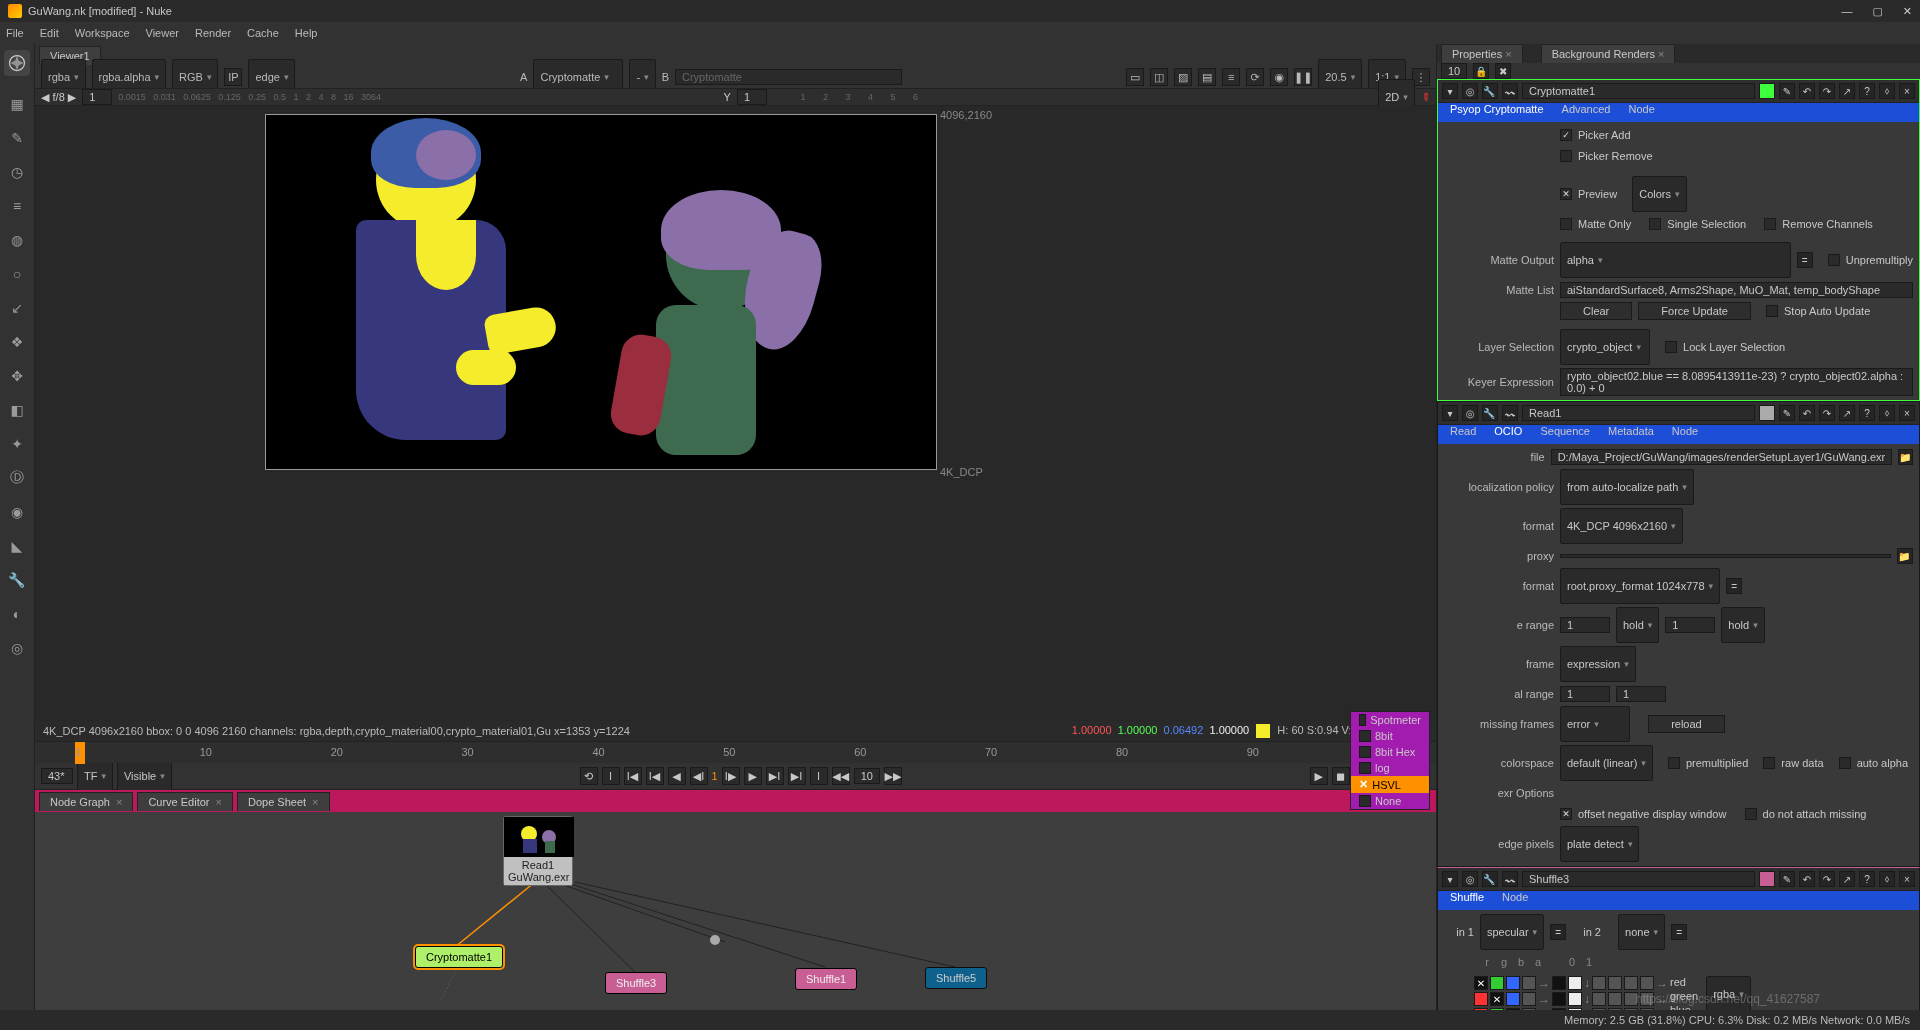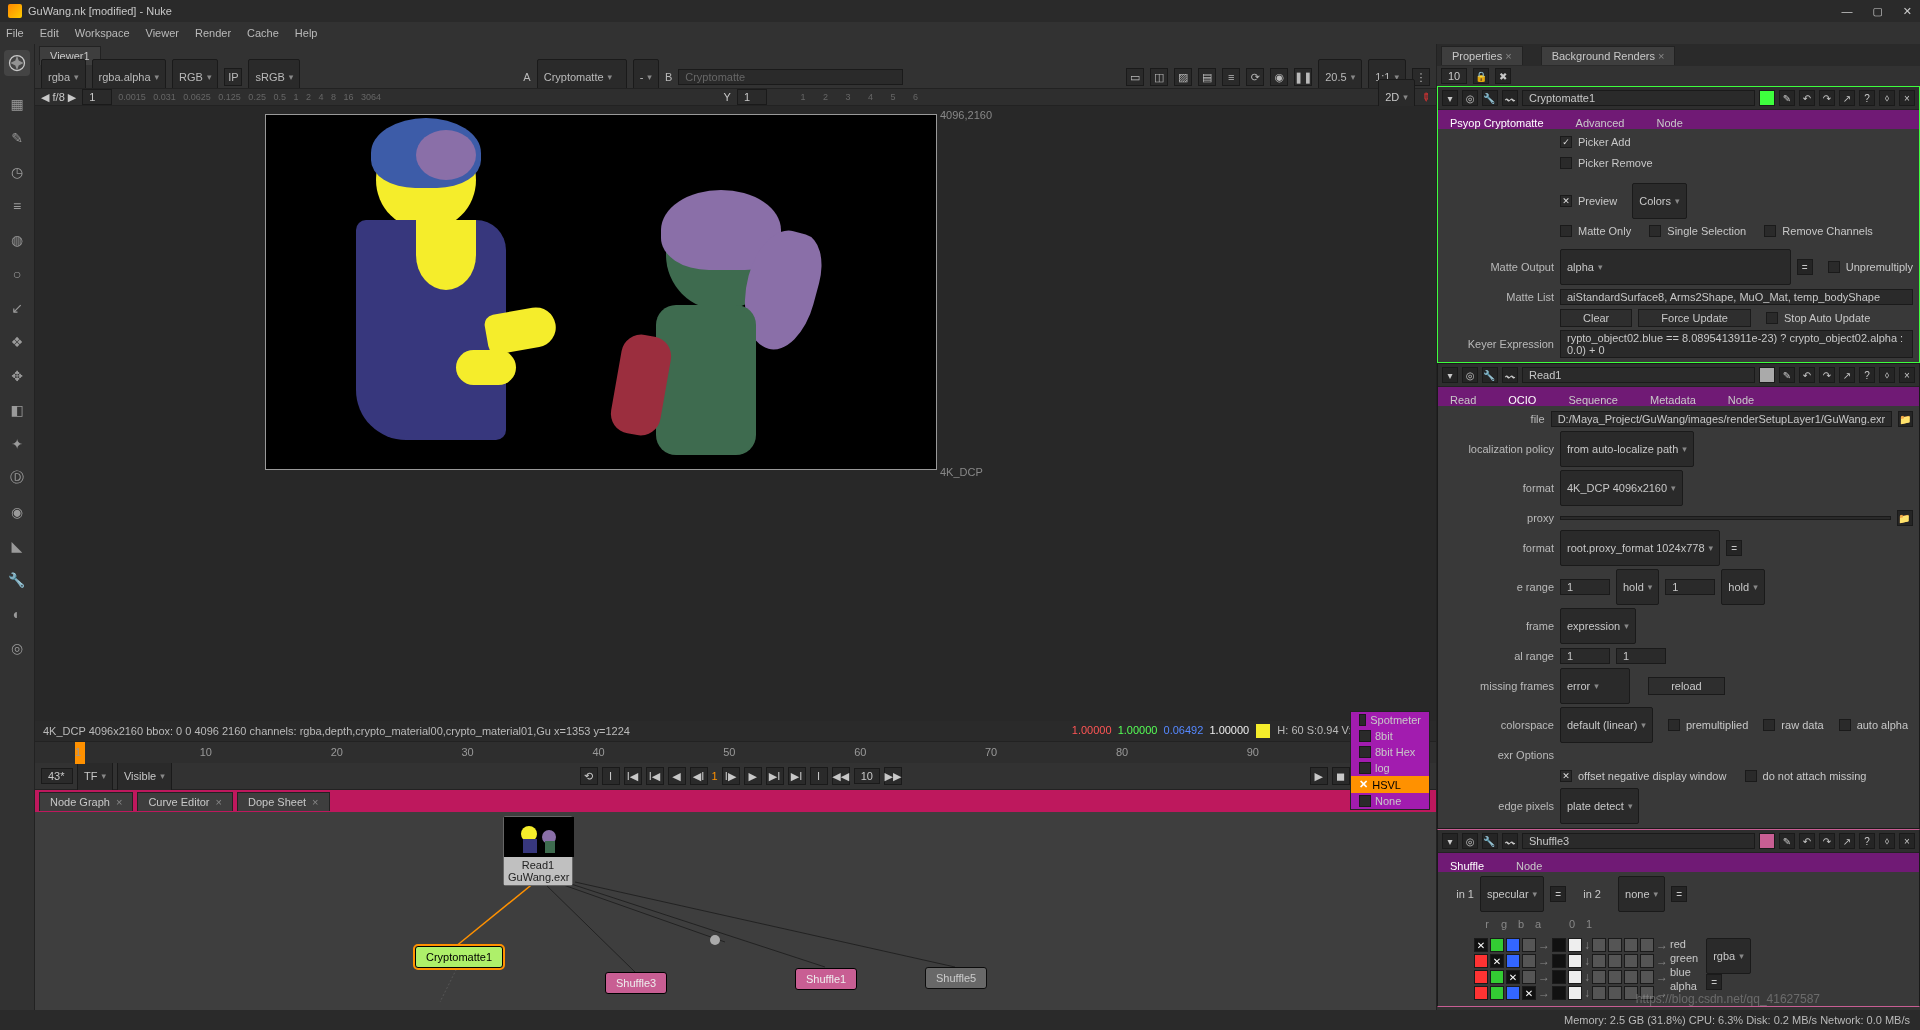--- a/index.html
+++ b/index.html
@@ -84,37 +84,37 @@
 .nodegraph { flex: 1; background: #3e3e3e; position: relative; overflow: hidden; }
 
 .node { position: absolute; padding: 4px 10px; border: 1px solid #000; border-radius: 3px; font-size: 11px; text-align: center; color: #000; }
 .node-read { left: 468px; top: 4px; width: 70px; background: #aaa; border: 1px solid #666; padding: 0; }
 .node-read-thumb { width: 70px; height: 40px; background: #000; display:flex; align-items:center; justify-content:center; }
 .node-read-thumb svg { width: 60px; height: 36px; }
 .node-read-label { background: #c0c0c0; padding: 2px 4px; color: #222; }
 .node-crypto { left: 380px; top: 134px; background: #aef06a; outline: 2px solid #ff9100; }
 .node-sh1 { left: 760px; top: 156px; background: #c85e93; color: #eee; }
 .node-sh3 { left: 570px; top: 160px; background: #c85e93; color: #eee; }
-.node-sh5 { left: 890px; top: 155px; background: #737373; color: #eee; opacity: 0.8; }
+.node-sh5 { left: 890px; top: 155px; background: #0369a1; color: #eee; opacity: 0.8; }
 svg.wires { position: absolute; inset: 0; width: 100%; height: 100%; }
 
 
 .right-col { width: 484px; background: #323232; border-left: 1px solid #222; display: flex; flex-direction: column; overflow-y: auto; }
 .panel-tabs { height: 22px; background: #2a2a2a; display: flex; align-items: center; padding-left: 4px; gap: 18px; }
 .panel-count-row { height: 20px; display: flex; align-items: center; padding: 0 4px; gap: 6px; background: #323232; }
 
 .prop-block { border: 1px solid #1a1a1a; margin: 0; }
 .prop-block.green { outline: 1px solid #3eff3e; outline-offset: -1px; }
 .prop-block.pink { border-top: 1px solid #c85e93; border-bottom: 1px solid #c85e93; }
 .prop-header { height: 22px; background: #2e2e2e; display: flex; align-items: center; padding: 0 4px; gap: 4px; }
 .hdr-sq { width: 16px; height: 16px; background: #252525; border: 1px solid #1a1a1a; display:flex; align-items:center; justify-content:center; font-size:10px; }
 .prop-header .title-input { background: #2a2a2a; border: 1px solid #1a1a1a; padding: 1px 6px; flex: 1; color: #c8c8c8; }
 .crypto-color { background: #3eff3e; }
 
-.prop-tabs { height: 20px; background: #701a75; display: flex; align-items: flex-end; gap: 32px; padding-left: 12px; border-top: 1px solid #222; }
+.prop-tabs { height: 20px; background: #1d4ed8; display: flex; align-items: flex-start; gap: 18px; padding-left: 12px; border-top: 1px solid #222; }
 .prop-tabs .ptab.active { color: #fff; }
 .prop-body { padding: 4px 6px; display: flex; flex-direction: column; gap: 3px; background: #393939; }
 .row { display: flex; align-items: center; gap: 6px; min-height: 18px; }
 .row .lbl { width: 110px; text-align: right; color: #bababa; }
 .inp { background: #2a2a2a; border: 1px solid #1a1a1a; padding: 1px 6px; color: #c8c8c8; flex: 1; }
 .btn { background: #2e2e2e; border: 1px solid #1a1a1a; padding: 2px 22px; color: #c8c8c8; cursor: pointer; }
 .check { width: 12px; height: 12px; border: 1px solid #1a1a1a; background: #2a2a2a; display: inline-flex; align-items: center; justify-content: center; font-size: 9px; }
 .check.on::before { content: "✕"; color: #ddd; }
 .check.tick::before { content: "✓"; color: #ddd; }
 
@@ -194,21 +194,21 @@
 
     <div class="viewer-pane">
       <div class="tab-row">
         <span class="tab"><span>Viewer1</span></span>
       </div>
       <div class="viewer-toolbar">
         <span class="dd">rgba</span>
         <span class="dd">rgba.alpha</span>
         <span class="dd">RGB</span>
         <span class="btn-sq">IP</span>
-        <span class="dd">sRGB</span>
+        <span class="dd">edge</span>
         <div style="flex:1"></div>
         <span>A</span>
         <span class="dd" style="width:90px">Cryptomatte</span>
         <span class="dd">-</span>
         <span>B</span>
         <span class="inp" style="width:70px;color:#666">Cryptomatte</span>
         <div style="flex:1"></div>
         <span class="btn-sq">▭</span>
         <span class="btn-sq">◫</span>
         <span class="btn-sq">▨</span>
@@ -427,20 +427,21 @@
             <span>Picker Remove</span>
           </div>
         <div class="row" style="margin-top:8px"><span class="lbl"></span><span class="check on"></span><span>Preview</span>&nbsp;<span class="dd">Colors</span></div>
         <div class="row"><span class="lbl"></span><span class="check"></span><span>Matte Only</span>&nbsp;&nbsp;<span class="check"></span><span>Single Selection</span>&nbsp;&nbsp;<span class="check"></span><span>Remove Channels</span></div>
         <div class="row" style="margin-top:6px"><span class="lbl">Matte Output</span><span class="dd" style="flex:1">alpha</span><span class="hdr-sq">=</span>&nbsp;<span class="check"></span><span>Unpremultiply</span></div>
         <div class="row">
             <span class="lbl">Matte List</span>
             <span class="inp">aiStandardSurface8, Arms2Shape, MuO_Mat, temp_bodyShape</span>
           </div>
         <div class="row"><span class="lbl"></span><span class="btn">Clear</span><span class="btn">Force Update</span>&nbsp;<span class="check"></span><span>Stop Auto Update</span></div>
+        <div class="row" style="margin-top:6px"><span class="lbl">Layer Selection</span><span class="dd" style="flex:0 0 90px">crypto_object</span>&nbsp;<span class="check"></span><span>Lock Layer Selection</span></div>
         <div class="row">
             <span class="lbl">Keyer Expression</span>
             <span class="inp">rypto_object02.blue == 8.0895413911e-23) ? crypto_object02.alpha : 0.0) + 0</span>
           </div>
       </div>
     </div>
 
     <div class="prop-block">
       <div class="prop-header">
         <span class="hdr-sq">▾</span>

